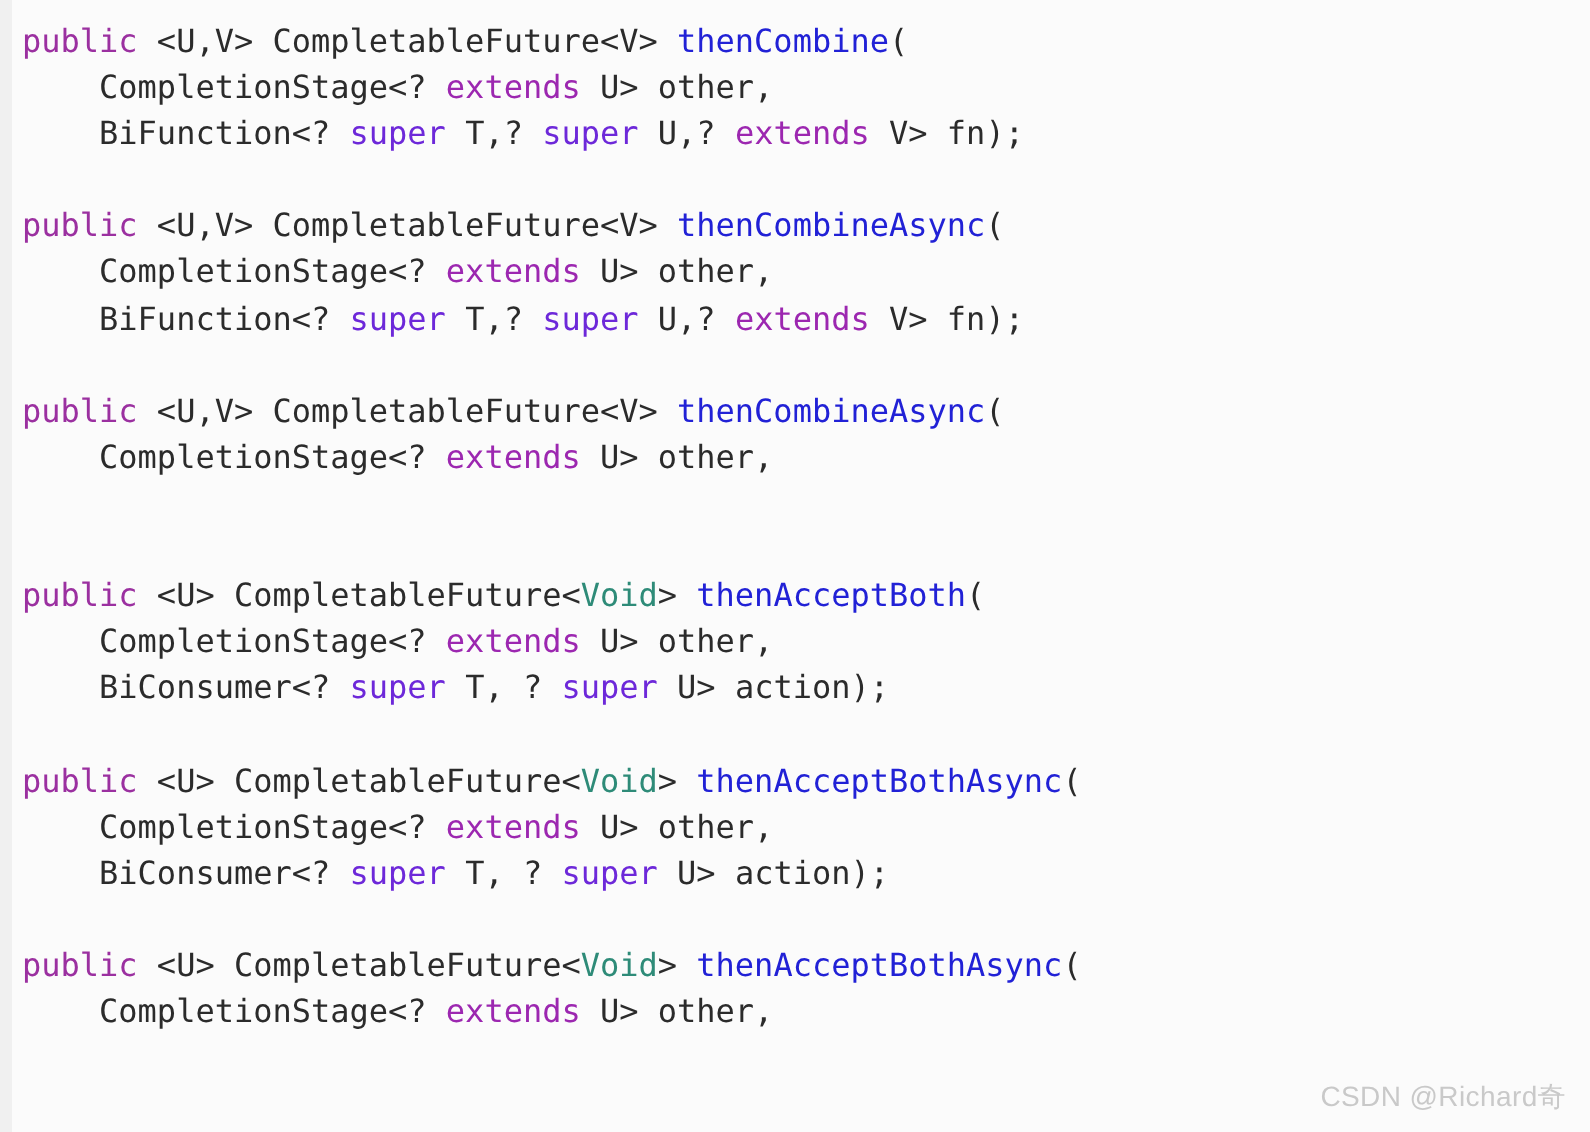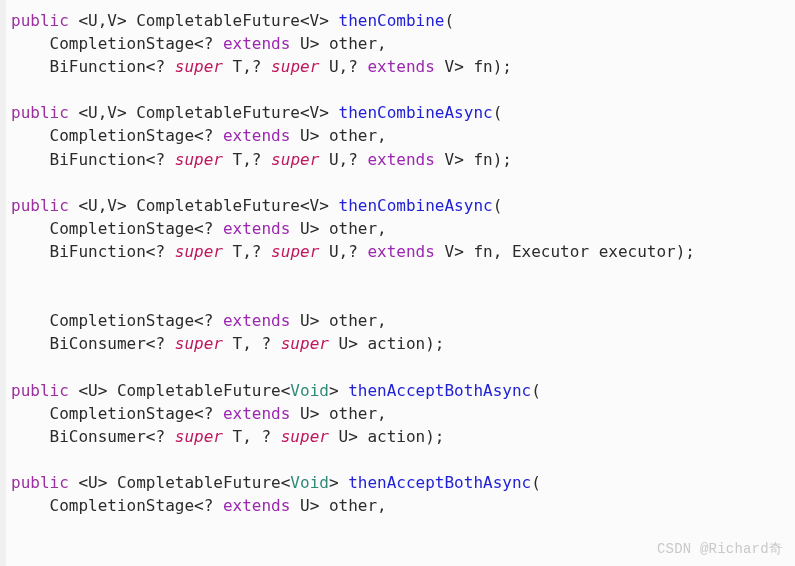--- a/index.html
+++ b/index.html
@@ -44,30 +44,30 @@
     white-space: pre;
     color: #2b2b2b;
     letter-spacing: 0px;
   }
   .code-line.blank {
     height: 23.1px;
   }
   
   .tok-kw      { color: #9b30a0; }   
   .tok-extends { color: #9c27b0; text-align: center; }   
-  .tok-super   { color: #be185d; font-style: italic; }   
+  .tok-super   { color: #6d28d9; }   
   .tok-plain   { color: #2b2b2b; }   
   .tok-method  { color: #2121d6; }   
   .tok-void    { color: #2e8b78; }   
 
   #watermark {
     position: absolute;
     right: 12px;
     bottom: 8px;
-    font-family: Liberation Mono, monospace;
+    font-family: Liberation Sans, sans-serif;
     font-size: 14px;
     color: #c9c9c9;
     white-space: pre;
     letter-spacing: 0.2px;
   }
 </style>
 </head>
 <body>
 
 <div id="code-surface">
@@ -78,23 +78,23 @@
       <div class="code-line"><span class="tok-kw">public</span><span class="tok-plain"> &lt;U,V&gt; CompletableFuture&lt;V&gt; </span><span class="tok-method">thenCombine</span><span class="tok-plain">(</span></div>
       <div class="code-line"><span class="tok-plain">    CompletionStage&lt;? </span><span class="tok-extends">extends</span><span class="tok-plain"> U&gt; other,</span></div>
       <div class="code-line"><span class="tok-plain">    BiFunction&lt;? </span><span class="tok-super">super</span><span class="tok-plain"> T,? </span><span class="tok-super">super</span><span class="tok-plain"> U,? </span><span class="tok-extends">extends</span><span class="tok-plain"> V&gt; fn);</span></div>
       <div class="code-line blank"></div>
       <div class="code-line"><span class="tok-kw">public</span><span class="tok-plain"> &lt;U,V&gt; CompletableFuture&lt;V&gt; </span><span class="tok-method">thenCombineAsync</span><span class="tok-plain">(</span></div>
       <div class="code-line"><span class="tok-plain">    CompletionStage&lt;? </span><span class="tok-extends">extends</span><span class="tok-plain"> U&gt; other,</span></div>
       <div class="code-line"><span class="tok-plain">    BiFunction&lt;? </span><span class="tok-super">super</span><span class="tok-plain"> T,? </span><span class="tok-super">super</span><span class="tok-plain"> U,? </span><span class="tok-extends">extends</span><span class="tok-plain"> V&gt; fn);</span></div>
       <div class="code-line blank"></div>
       <div class="code-line"><span class="tok-kw">public</span><span class="tok-plain"> &lt;U,V&gt; CompletableFuture&lt;V&gt; </span><span class="tok-method">thenCombineAsync</span><span class="tok-plain">(</span></div>
       <div class="code-line"><span class="tok-plain">    CompletionStage&lt;? </span><span class="tok-extends">extends</span><span class="tok-plain"> U&gt; other,</span></div>
-      <div class="code-line"><span class="tok-plain">    BiFunction&lt;? </span><span class="tok-super">super</span><span class="tok-plain"> T,? </span><span class="tok-super">super</span><span class="tok-plain"> U,? </span><span class="tok-extends">extends</span><span class="tok-plain"> V&gt; fn, Executor executor);</span></div>
       <div class="code-line blank"></div>
       <div class="code-line blank"></div>
+      <div class="code-line"><span class="tok-kw">public</span><span class="tok-plain"> &lt;U&gt; CompletableFuture&lt;</span><span class="tok-void">Void</span><span class="tok-plain">&gt; </span><span class="tok-method">thenAcceptBoth</span><span class="tok-plain">(</span></div>
       <div class="code-line"><span class="tok-plain">    CompletionStage&lt;? </span><span class="tok-extends">extends</span><span class="tok-plain"> U&gt; other,</span></div>
       <div class="code-line"><span class="tok-plain">    BiConsumer&lt;? </span><span class="tok-super">super</span><span class="tok-plain"> T, ? </span><span class="tok-super">super</span><span class="tok-plain"> U&gt; action);</span></div>
       <div class="code-line blank"></div>
       <div class="code-line"><span class="tok-kw">public</span><span class="tok-plain"> &lt;U&gt; CompletableFuture&lt;</span><span class="tok-void">Void</span><span class="tok-plain">&gt; </span><span class="tok-method">thenAcceptBothAsync</span><span class="tok-plain">(</span></div>
       <div class="code-line"><span class="tok-plain">    CompletionStage&lt;? </span><span class="tok-extends">extends</span><span class="tok-plain"> U&gt; other,</span></div>
       <div class="code-line"><span class="tok-plain">    BiConsumer&lt;? </span><span class="tok-super">super</span><span class="tok-plain"> T, ? </span><span class="tok-super">super</span><span class="tok-plain"> U&gt; action);</span></div>
       <div class="code-line blank"></div>
       <div class="code-line"><span class="tok-kw">public</span><span class="tok-plain"> &lt;U&gt; CompletableFuture&lt;</span><span class="tok-void">Void</span><span class="tok-plain">&gt; </span><span class="tok-method">thenAcceptBothAsync</span><span class="tok-plain">(</span></div>
       <div class="code-line"><span class="tok-plain">    CompletionStage&lt;? </span><span class="tok-extends">extends</span><span class="tok-plain"> U&gt; other,</span></div>
     </div>

